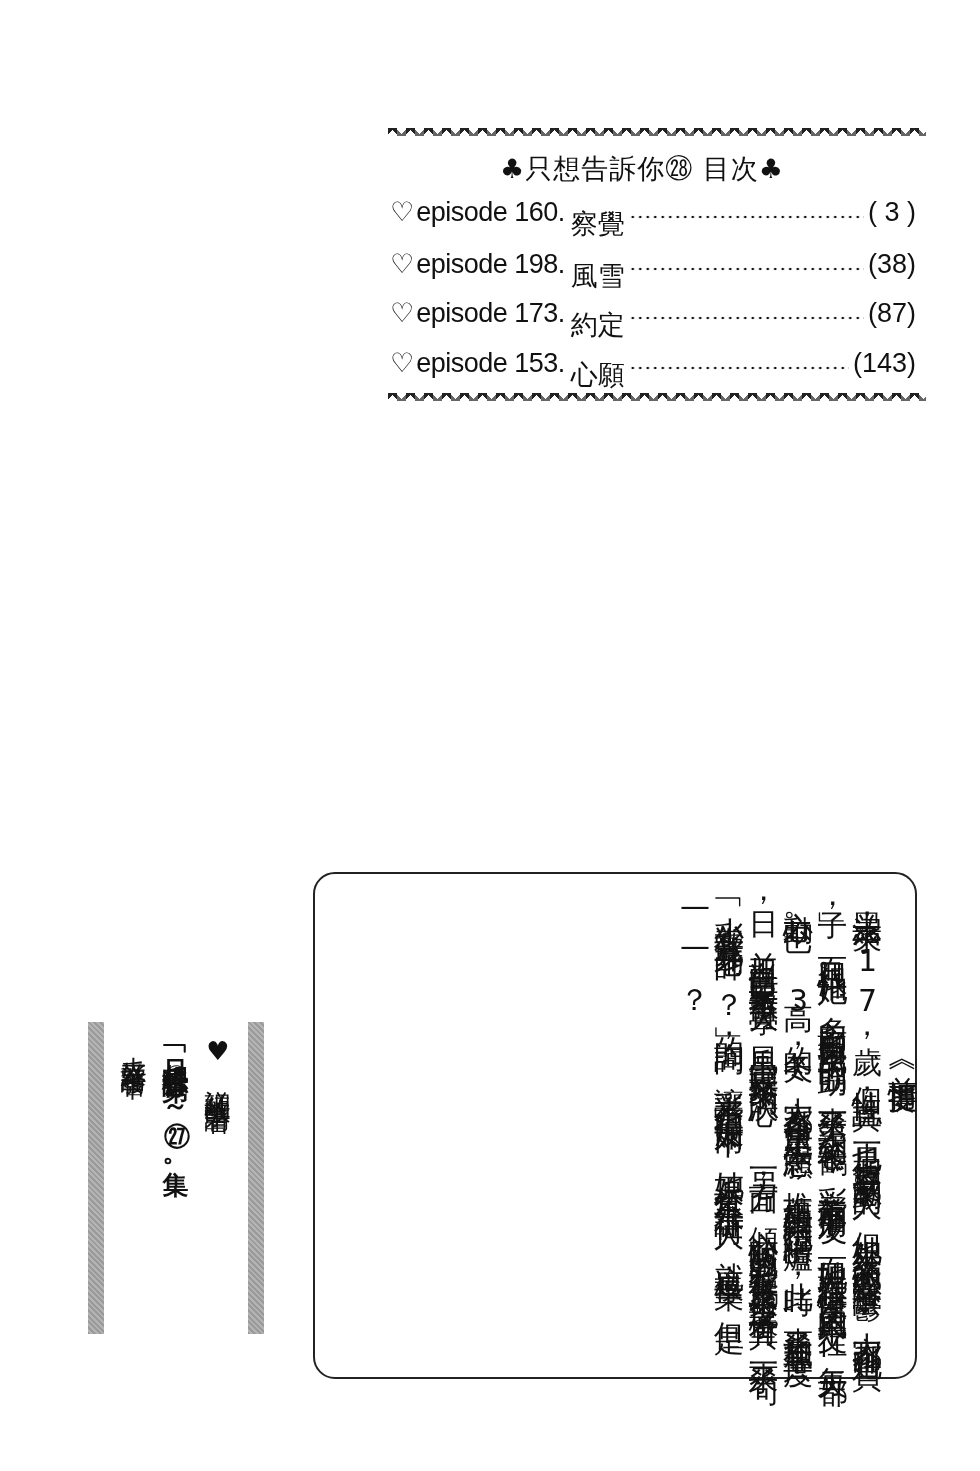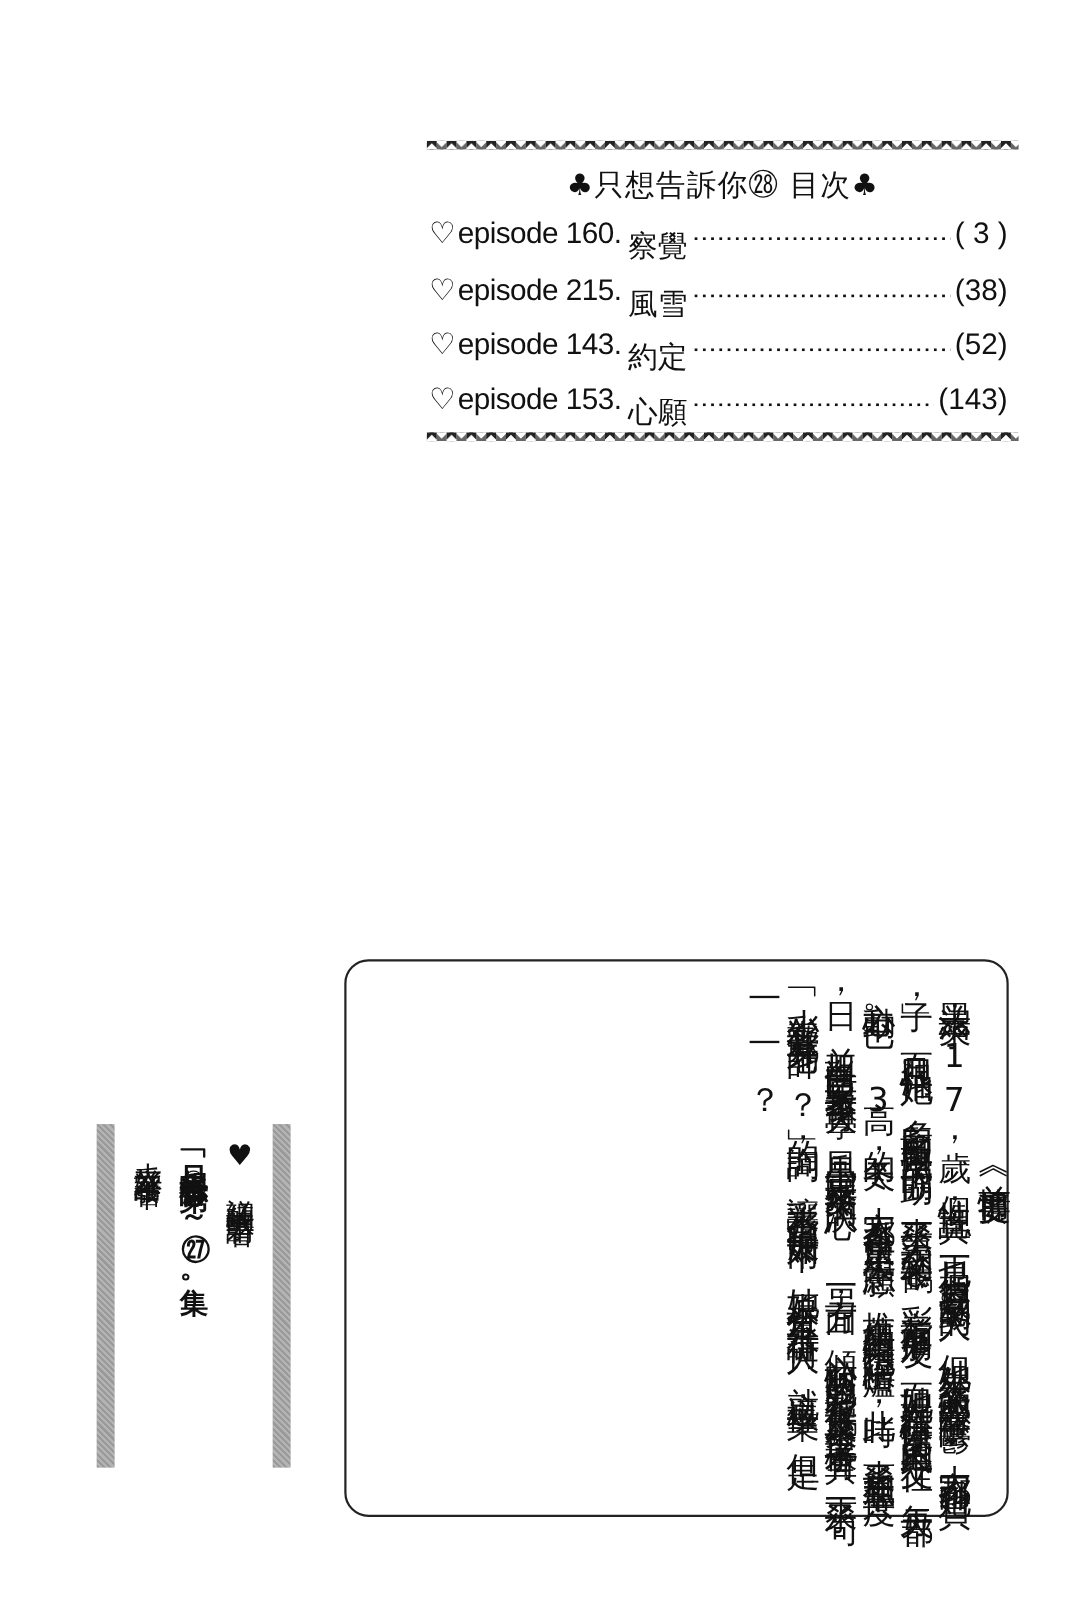--- a/index.html
+++ b/index.html
@@ -15,21 +15,21 @@
       linear-gradient(225deg, #222 25%, transparent 25%),
       linear-gradient(315deg, #666 25%, transparent 25%),
       linear-gradient(45deg, #666 25%, transparent 25%);
     background-size:18px 8px;
     background-position:0 0, 9px 0, 0 0, 9px 0;
   }
   .zigzag.top { top:128px; }
   .zigzag.bottom { top:393px; }
 
   .toc-title {
-    position:absolute; top:152px; left:388px; width:538px;
+    position:absolute; top:152px; left:373px; width:538px;
     text-align:center; font-size:27px; line-height:34px; letter-spacing:1px;
   }
   .toc-row {
     position:absolute; left:390px; width:526px; height:40px;
     display:flex; align-items:center; font-size:27px;
     font-family:"Liberation Sans", sans-serif;
   }
   .toc-row .heart { margin-right:2px; font-size:27px; }
   .toc-row .ep { letter-spacing:-0.5px; }
   .toc-row .name { margin-left:6px; font-family:Liberation Sans, sans-serif;margin-top:24px; }
@@ -75,31 +75,31 @@
 
 <div class="toc-row" style="top:192px">
   <span class="heart">♡</span>
   <span class="ep">episode 160.</span>
   <span class="name">察覺</span>
   <span class="dots"></span>
   <span class="page">( 3 )</span>
 </div>
 <div class="toc-row" style="top:244px">
   <span class="heart">♡</span>
-  <span class="ep">episode 215.</span>
+  <span class="ep">episode 198.</span>
   <span class="name">風雪</span>
   <span class="dots"></span>
   <span class="page">(38)</span>
 </div>
 <div class="toc-row" style="top:293px">
   <span class="heart">♡</span>
-  <span class="ep">episode 143.</span>
+  <span class="ep">episode 173.</span>
   <span class="name">約定</span>
   <span class="dots"></span>
-  <span class="page">(52)</span>
+  <span class="page">(87)</span>
 </div>
 <div class="toc-row" style="top:343px">
   <span class="heart">♡</span>
   <span class="ep">episode 153.</span>
   <span class="name">心願</span>
   <span class="dots"></span>
   <span class="page">(143)</span>
 </div>
 
 <div class="zigzag bottom"></div>

